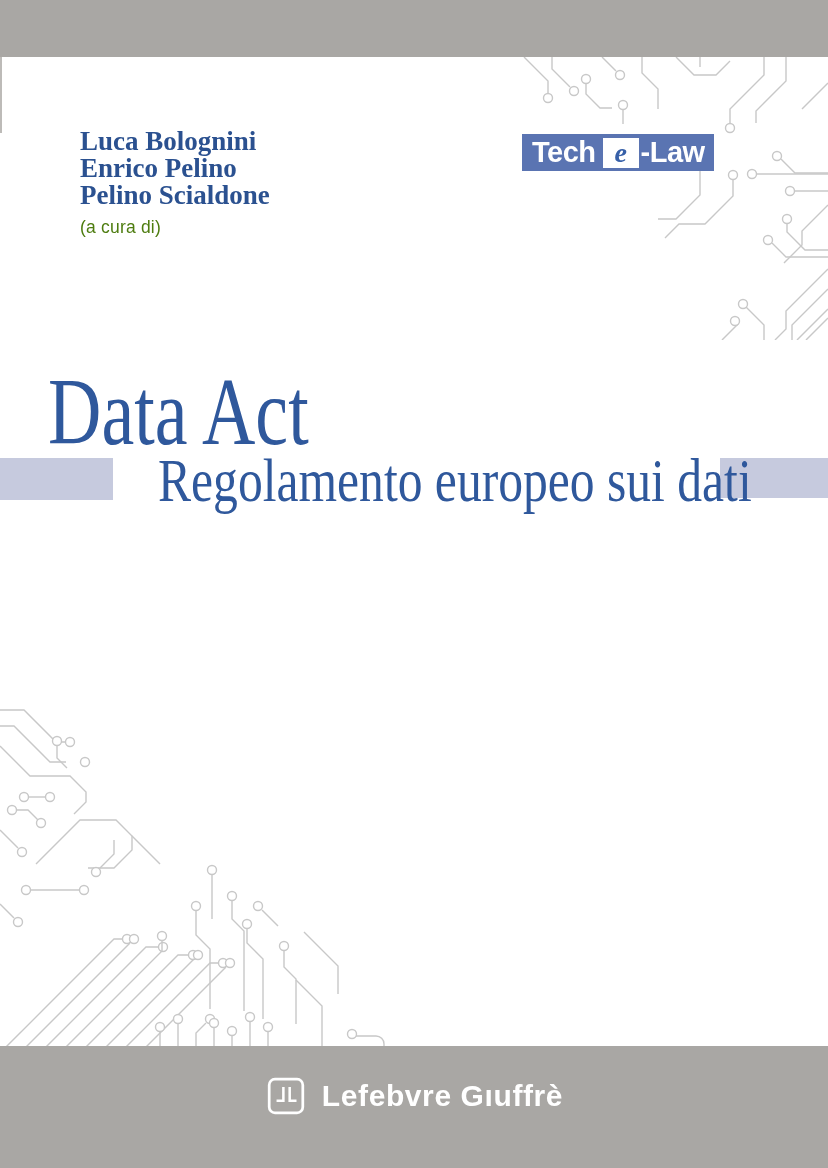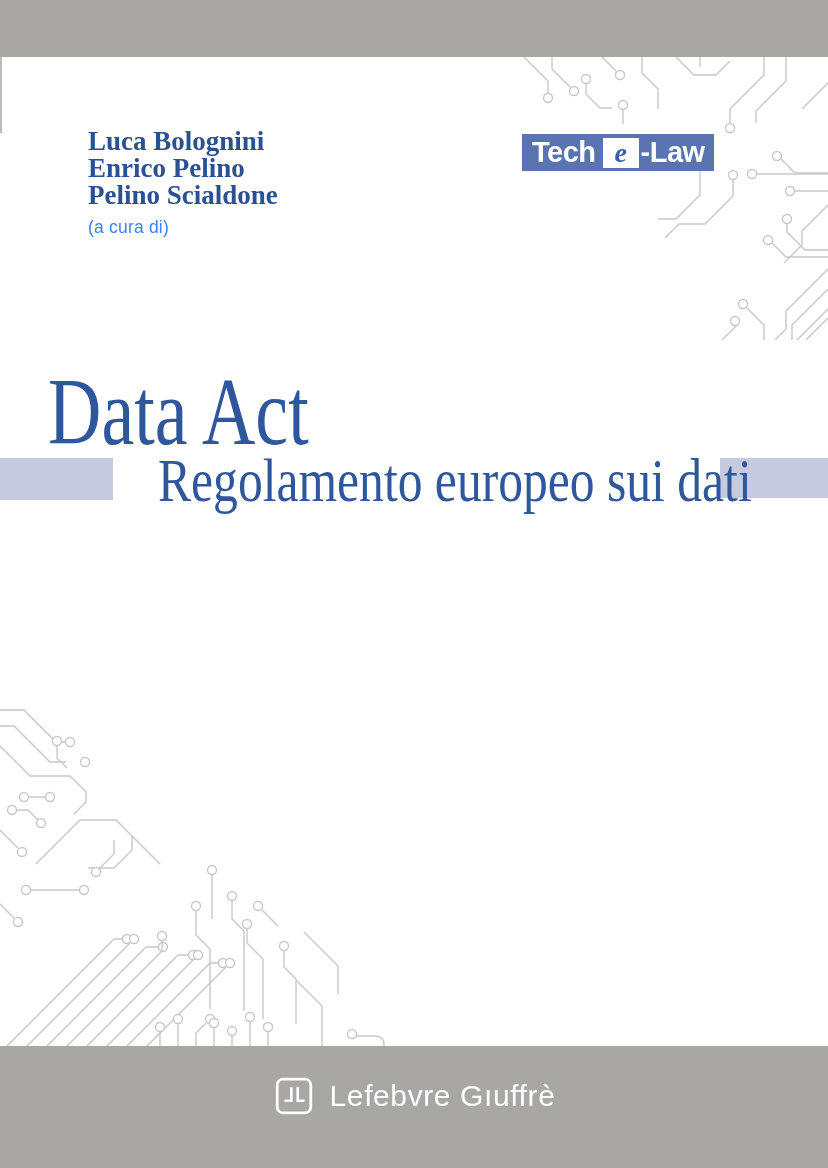--- a/index.html
+++ b/index.html
@@ -27,28 +27,28 @@
     background:#bdbbb8;
   }
   
   .circuit{position:absolute;}
   .circuit.tr{right:0;top:57px;}
   .circuit.bl{left:0;top:700px;}
   .circuit path{fill:none;stroke:#c8c8c8;stroke-width:1.4;}
   .circuit circle{fill:#ffffff;stroke:#c8c8c8;stroke-width:1.4;}
   
   .authors{
-    position:absolute;left:88px;top:128px;
+    position:absolute;left:80px;top:128px;
     color:#2b5190;
     font-size:27px;line-height:27px;font-weight:600;
   }
   .authors .curator{
     margin-top:5px;
     font-family:"Liberation Sans", sans-serif;
-    font-size:17.5px;font-weight:400;color:#3b82f6;
+    font-size:17.5px;font-weight:400;color:#4d7c0f;
     letter-spacing:0.2px;
   }
   
   .series-logo{
     position:absolute;left:522px;top:134px;height:37px;
     background:#5a74b2;
     display:inline-flex;align-items:center;
     padding:0 9px 0 10px;
     font-family:"Liberation Sans", sans-serif;
     font-weight:700;font-size:29px;color:#ffffff;
@@ -82,21 +82,21 @@
     position:absolute;left:158px;top:449px;
     font-size:62px;line-height:1;font-weight:400;
     color:#2f589c;white-space:nowrap;
     transform:scaleX(0.80);transform-origin:0 0;
   }
   
   .pub-mark svg{display:block;}
   .pub-mark path, .pub-mark rect{fill:none;stroke:#ffffff;}
   .pub-name{
     font-family:"Liberation Sans", sans-serif;
-    font-weight:400;font-size:30px;color:#ffffff;
+    font-weight:700;font-size:30px;color:#ffffff;
     letter-spacing:0.6px;white-space:nowrap;
   }
 </style>
 </head>
 <body>
 
 <div class="cover">
 
   <div class="top-band"></div>
   <div class="edge-mark"></div>

